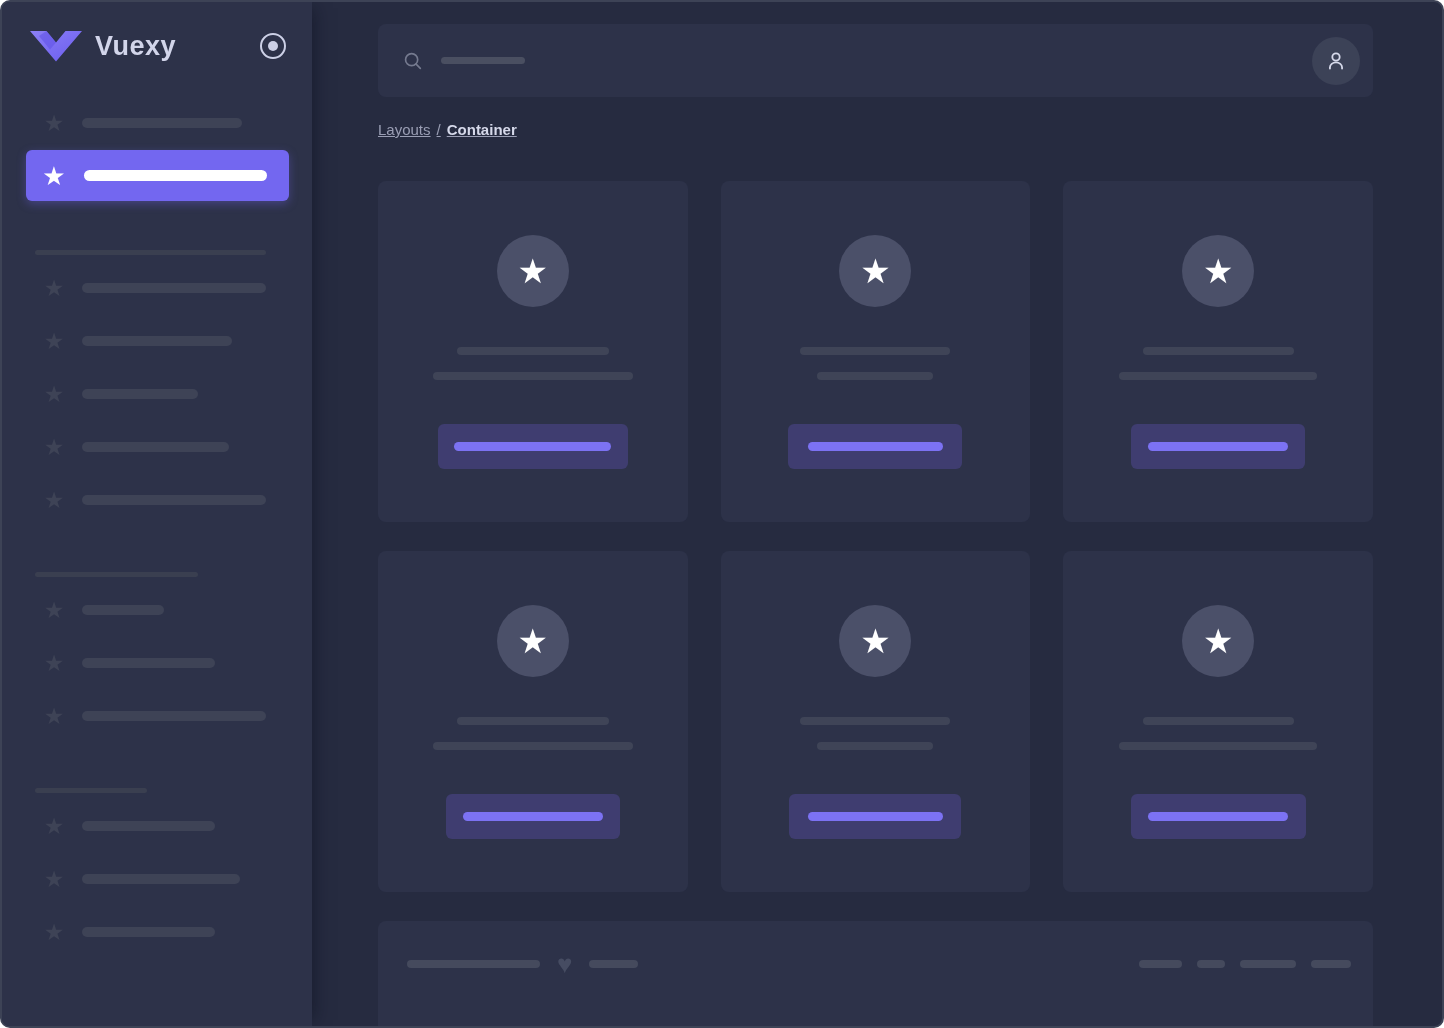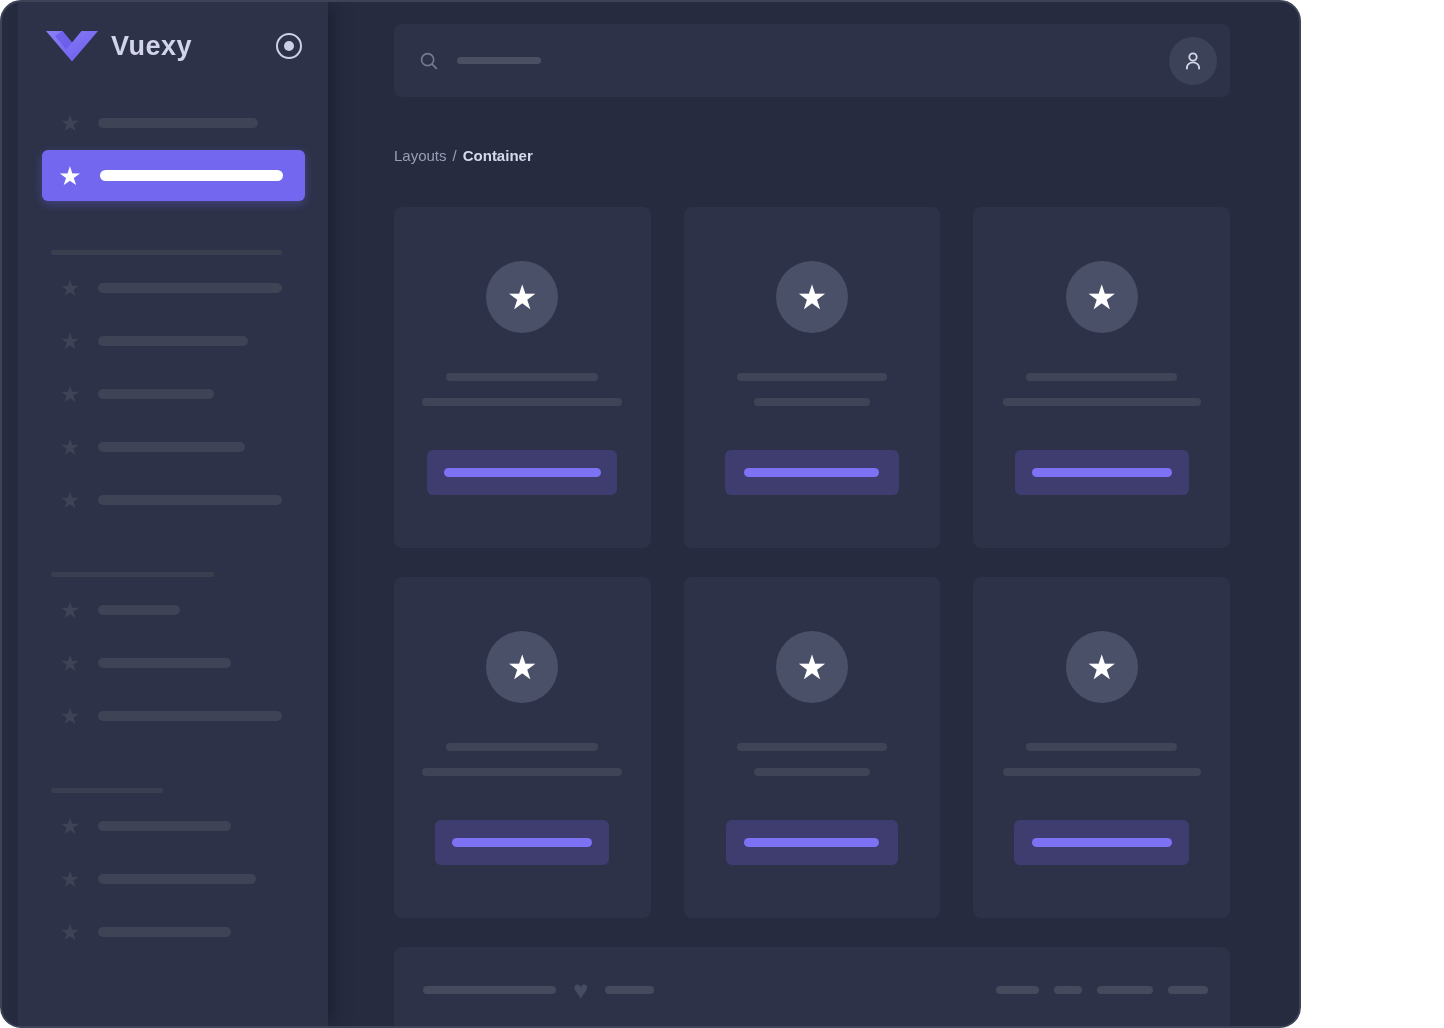--- a/index.html
+++ b/index.html
@@ -1,19 +1,19 @@
 <!DOCTYPE html>
 <html><head>
 <meta charset="utf-8">
 <style>
   html,body{margin:0;padding:0;background:#ffffff;font-family:"Liberation Sans",sans-serif;}
   .frame{
-    width:1301px;height:1028px;box-sizing:border-box;
-    border:2px solid #3d4356;border-radius:21px;overflow:hidden;
-    display:flex;background:#262b40;padding-left:16px;
+    width:1444px;height:1028px;box-sizing:border-box;
+    border:2px solid #3d4356;border-radius:10px;overflow:hidden;
+    display:flex;background:#262b40;
   }
   
   .sidebar{
     width:310px;flex:0 0 310px;background:#2d3249;position:relative;z-index:2;
     box-shadow:8px 0 16px -6px rgba(10,13,28,.5);
   }
   .sidebar-header{height:88px;display:flex;align-items:center;padding:0 26px 0 28px;}
   .brand{font-size:27px;font-weight:bold;color:#d2d5ea;margin-left:13px;letter-spacing:.5px;}
   .pin-ring{margin-left:auto;width:22px;height:22px;border:2px solid #ccd0e6;border-radius:50%;
     display:flex;align-items:center;justify-content:center;cursor:pointer;}
@@ -33,21 +33,21 @@
   .active-item .skel-bar{background:#ffffff;height:11px;border-radius:5.5px;margin-left:18px;}
   .section-header{height:5px;border-radius:3px;background:#3a3f50;margin:60px 0 0 33px;}
   .section-header.first{margin-top:49px;}
   
   .main{flex:1;min-width:0;padding:22px 69px 0 66px;}
   .searchbar{height:73px;background:#2d3249;border-radius:8px;display:flex;align-items:center;
     padding:0 13px 0 24px;cursor:text;}
   .search-skel{width:84px;height:7px;border-radius:3.5px;background:#4a4f61;margin-left:17px;}
   .avatar{margin-left:auto;width:48px;height:48px;border-radius:50%;background:#3c4257;
     display:flex;align-items:center;justify-content:center;cursor:pointer;}
-  .breadcrumb{margin-top:50px;font-size:15px;color:#9a9eb4;}
+  .breadcrumb{margin-top:24px;font-size:15px;color:#9a9eb4;text-decoration:underline;}
   .breadcrumb .sep{margin:0 6px;}
   .breadcrumb .current{color:#d6d9ea;font-weight:bold;}
   .grid{margin-top:43px;display:grid;grid-template-columns:repeat(3,1fr);column-gap:33px;row-gap:29px;}
   .card{height:341px;background:#2d3249;border-radius:8px;box-sizing:border-box;
     display:flex;flex-direction:column;align-items:center;padding-top:54px;}
   .card-avatar{width:72px;height:72px;border-radius:50%;background:#4b5069;
     display:flex;align-items:center;justify-content:center;}
   .card-star{color:#ffffff;font-size:34px;line-height:1;}
   .card-line{height:8px;border-radius:4px;background:#3f4457;}
   .line1{margin-top:40px;}

